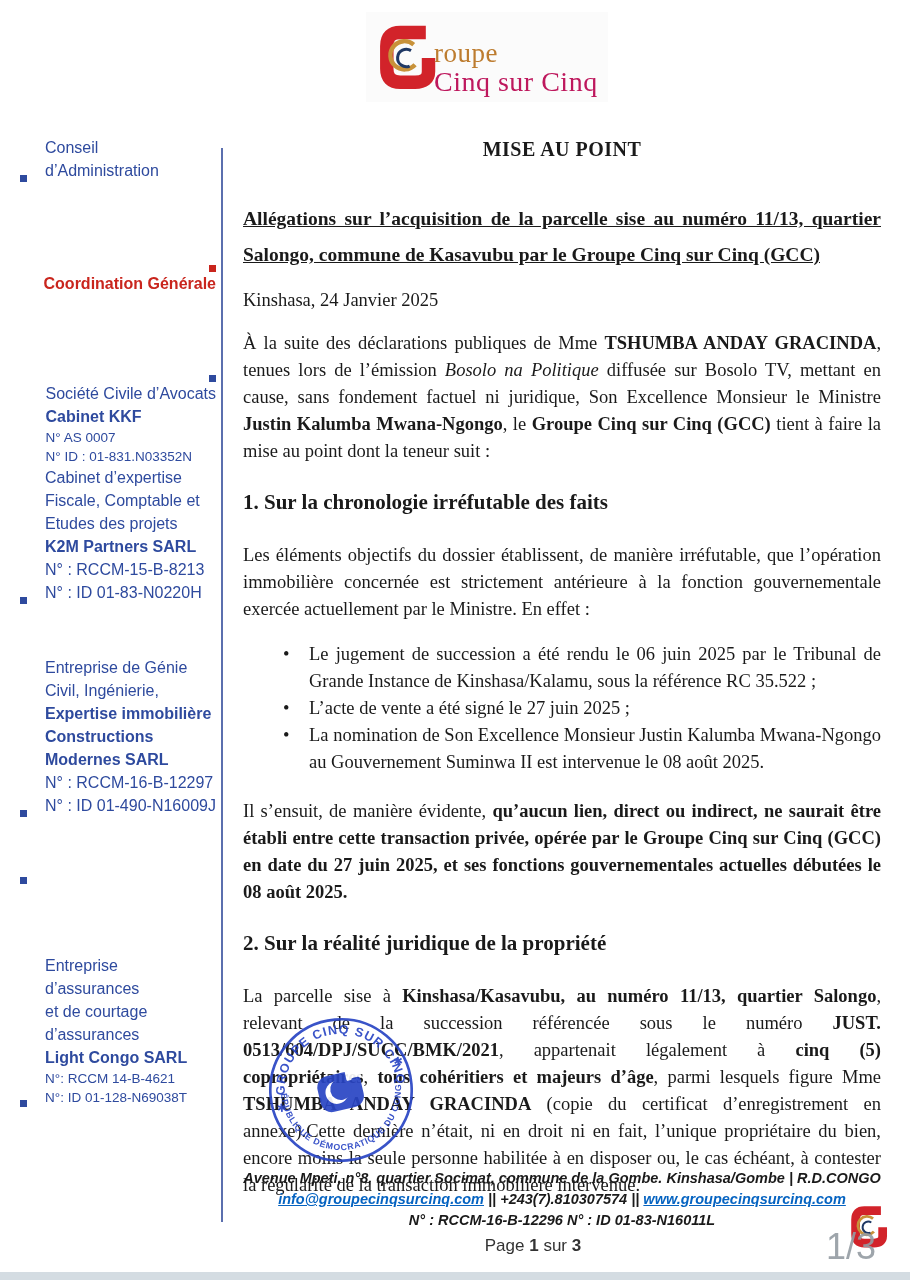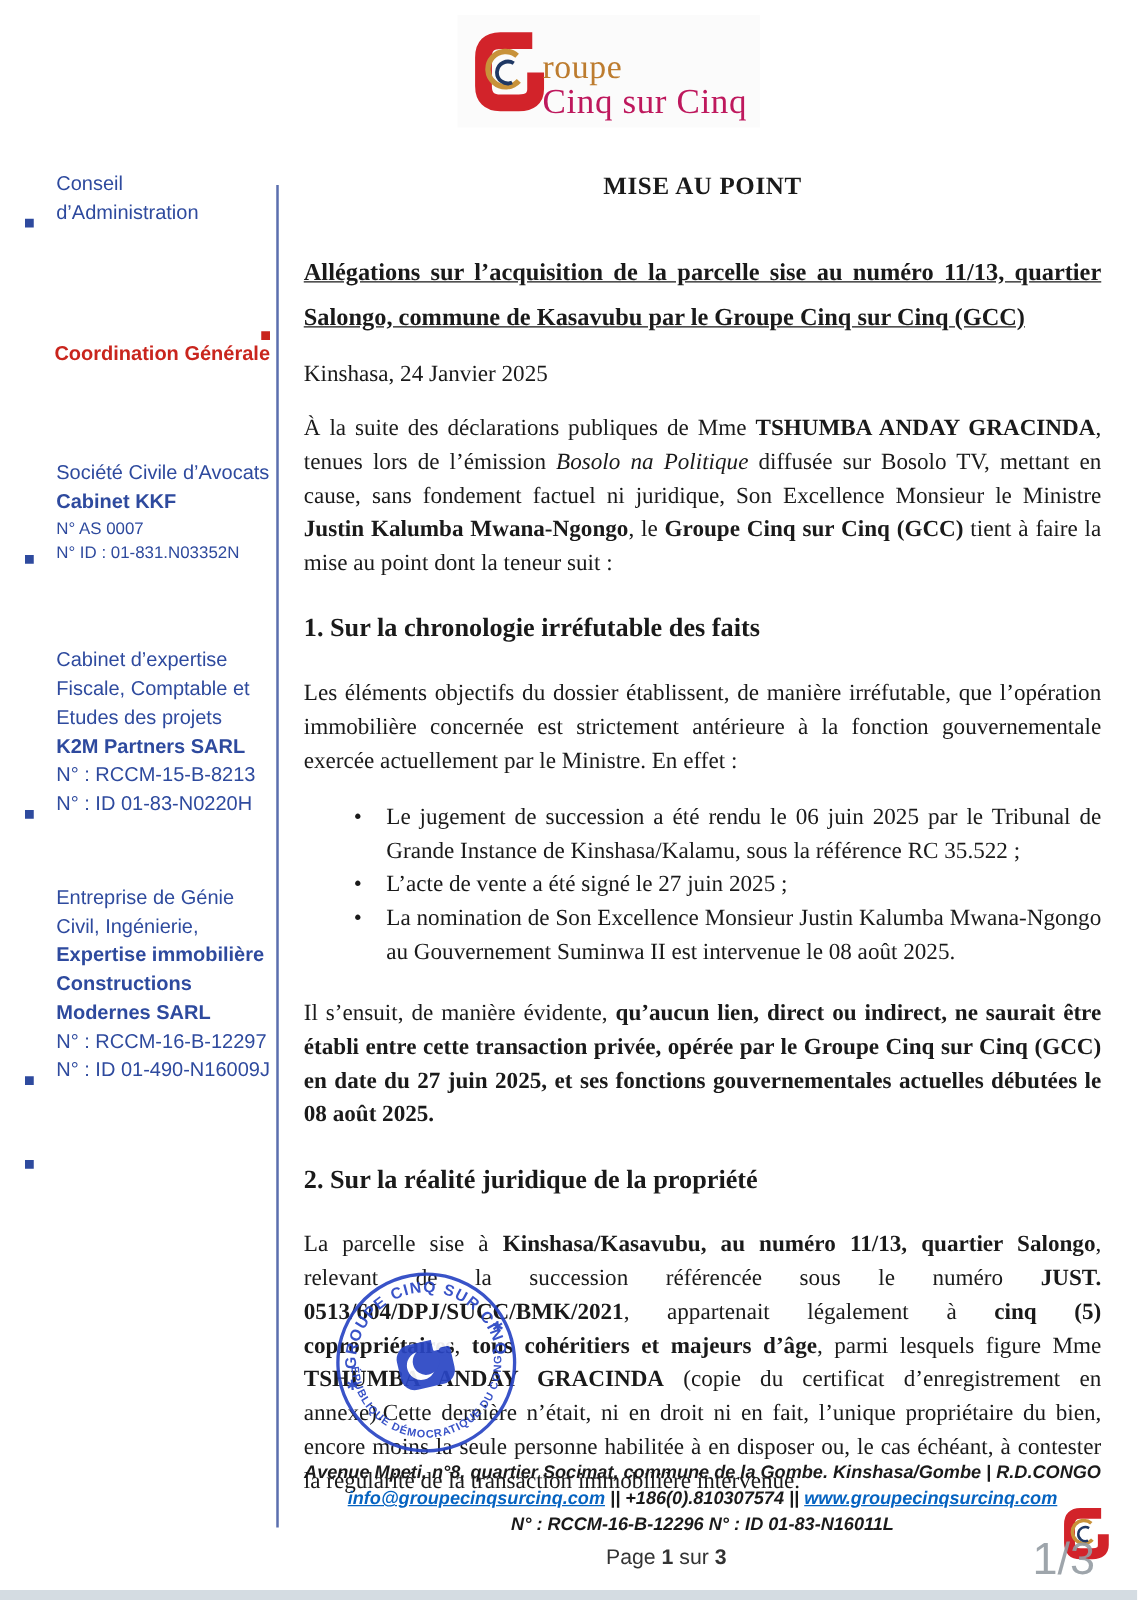--- a/index.html
+++ b/index.html
@@ -17,21 +17,21 @@
            font-family:"Liberation Sans",sans-serif;font-size:16px;line-height:23px;color:#2e4a9e;}
   .sb-item{display:flex;align-items:flex-end;}
   .sb-item .sq{width:7px;height:7px;margin:8px 0 0 6px;background:#2e4a9e;flex:0 0 auto;}
   .sb-item.red{color:#c9251d;flex-direction:column;}
   .sb-item.red .sq{background:#c9251d;}
   .sb-lines{margin-left:18px;}
   .sb-lines .b{font-weight:bold;}
   .sb-lines .sm{font-size:13.5px;line-height:19px;}
   .sb-item:nth-child(1){margin-bottom:75px;}
   .sb-item:nth-child(2){margin-bottom:72px;}
-  .sb-item:nth-child(3){margin-bottom:66px;}
+  .sb-item:nth-child(3){flex-direction:column;}
   .sb-item:nth-child(4){margin-bottom:52px;}
   .sb-item:nth-child(5){margin-bottom:52px;}
   .sb-item:nth-child(6){margin-bottom:70px;}
 
   .vline{position:absolute;left:221px;top:148px;width:2px;height:1074px;background:#5b6fae;}
 
   
   .content{position:absolute;left:243px;top:136px;width:638px;font-size:18.5px;line-height:27px;text-align:justify;}
   .blk{margin:0 0 18px 0;}
   .blk .b{font-weight:bold;}
@@ -120,20 +120,31 @@
           <div>Civil, Ingénierie,</div>
           <div class="b">Expertise immobilière</div>
           <div class="b">Constructions</div>
           <div class="b">Modernes SARL</div>
           <div>N° : RCCM-16-B-12297</div>
           <div>N° : ID 01-490-N16009J</div>
         </div>
       </div>
       <div class="sb-item blue">
         <span class="sq"></span>
+      </div>
+      <div class="sb-item blue">
+        <span class="sq"></span>
+        <div class="sb-lines">
+          <div>Entreprise d’assurances</div>
+          <div>et de courtage</div>
+          <div>d’assurances</div>
+          <div class="b">Light Congo SARL</div>
+          <div class="sm">N°: RCCM 14-B-4621</div>
+          <div class="sm">N°: ID 01-128-N69038T</div>
+        </div>
       </div>
     </aside>
 
   <div class="vline"></div>
 
   <main class="content" id="content">
       <div class="blk title">MISE AU POINT</div>
       <div class="blk heading"><span>Allégations sur l’acquisition de la parcelle sise au numéro 11/13, quartier Salongo, commune de Kasavubu par le Groupe Cinq sur Cinq (GCC)</span></div>
       <div class="blk date">Kinshasa, 24 Janvier 2025</div>
       <div class="blk paragraph"><span>À la suite des déclarations publiques de Mme </span><span class="b">TSHUMBA ANDAY GRACINDA</span><span>, tenues lors de l’émission </span><span class="i">Bosolo na Politique</span><span> diffusée sur Bosolo TV, mettant en cause, sans fondement factuel ni juridique, Son Excellence Monsieur le Ministre </span><span class="b">Justin Kalumba Mwana-Ngongo</span><span>, le </span><span class="b">Groupe Cinq sur Cinq (GCC)</span><span> tient à faire la mise au point dont la teneur suit :</span></div>
@@ -169,21 +180,21 @@
         <rect x="110" y="74" width="20" height="16" fill="#ffffff"></rect>
         <rect x="116" y="88" width="12" height="9" rx="3" fill="#2945c4"></rect>
         <circle cx="94" cy="102" r="15" fill="#ffffff"></circle>
         <circle cx="100" cy="99" r="14" fill="#2945c4"></circle>
       </g>
     </svg>
   </div>
 
   <footer class="doc-footer" id="doc-footer">
       <div><span>Avenue Mpeti, n°8, quartier Socimat, commune de la Gombe. Kinshasa/Gombe | R.D.CONGO</span></div>
-      <div><a class="lnk">info@groupecinqsurcinq.com</a><span>  || +186(0).810307574 || </span><a class="lnk">www.groupecinqsurcinq.com</a></div>
+      <div><a class="lnk">info@groupecinqsurcinq.com</a><span>  || +243(7).810307574 || </span><a class="lnk">www.groupecinqsurcinq.com</a></div>
       <div><span>N° : RCCM-16-B-12296 N° : ID 01-83-N16011L</span></div>
     </footer>
 
   <div class="pagenum" id="pagenum"><span>Page </span><span class="b">1</span><span> sur </span><span class="b">3</span></div>
 
   <div class="corner-logo">
     <svg width="48" height="52" viewBox="0 0 110 110">
       <path d="M80 20 L42 20 Q22 20 22 40 L22 74 Q22 94 42 94 L64 94 Q84 94 84 78 L84 58" fill="none" stroke="#d2232a" stroke-width="20"></path>
       <path d="M62 38 A 21 21 0 1 0 64 68" fill="none" stroke="#c8923a" stroke-width="6.5"></path>
       <path d="M58 47 A 13 13 0 1 0 56 70" fill="none" stroke="#1f3864" stroke-width="4.5"></path>

